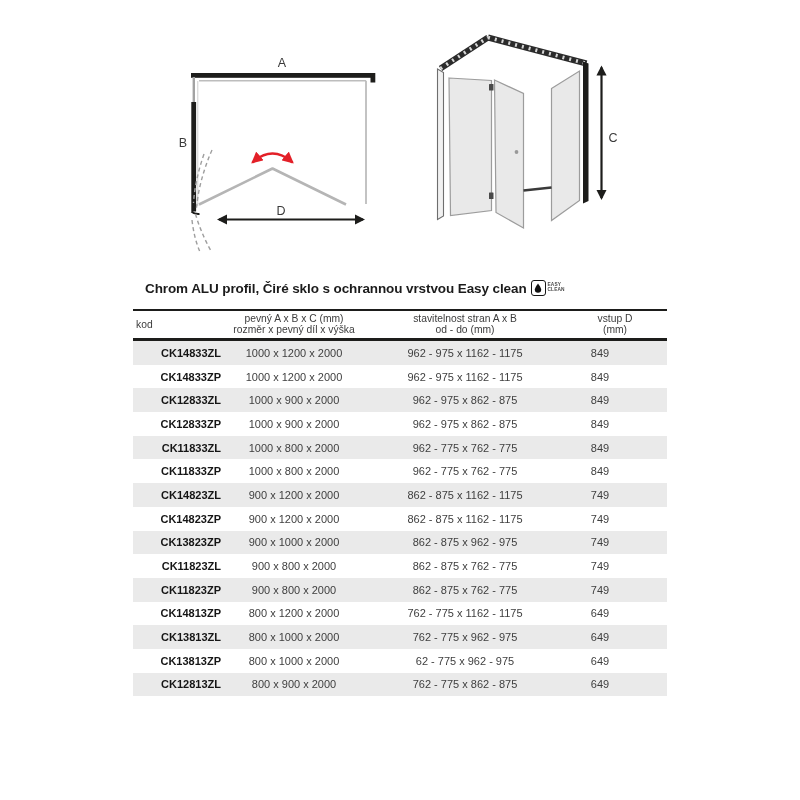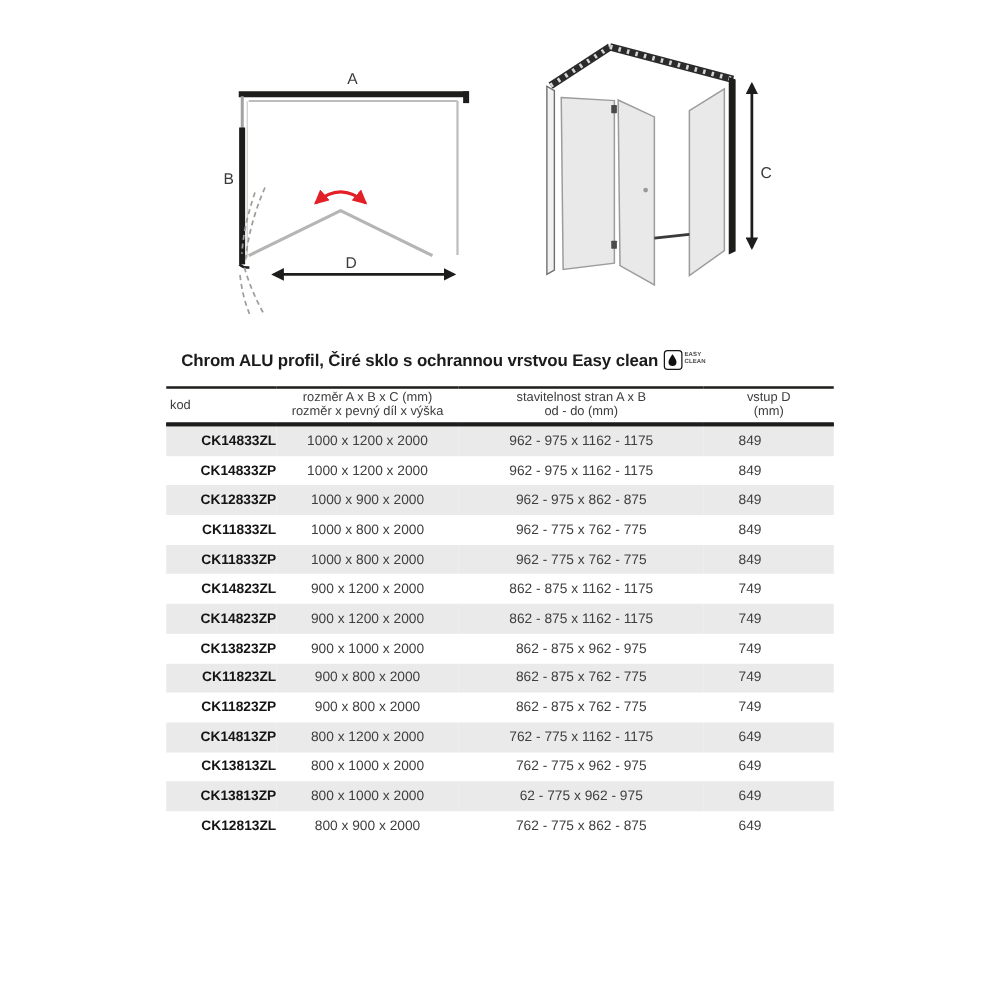--- a/index.html
+++ b/index.html
@@ -130,21 +130,21 @@
       <col style="width:196px">
       <col style="width:104px">
     </colgroup>
   <thead>
     <tr>
       <th class="col-kod">
         <div>kod</div>
 
       </th>
       <th>
-        <div>rozměr A x B x C (mm)</div>
+        <div>pevný A x B x C (mm)</div>
         <div>rozměr x pevný díl x výška</div>
       </th>
       <th>
         <div>stavitelnost stran A x B</div>
         <div>od - do (mm)</div>
       </th>
       <th>
         <div>vstup D</div>
         <div>(mm)</div>
       </th>
@@ -157,20 +157,26 @@
         <td>962 - 975 x 1162 - 1175</td>
         <td>849</td>
       </tr>
       <tr>
         <td>CK14833ZP</td>
         <td>1000 x 1200 x 2000</td>
         <td>962 - 975 x 1162 - 1175</td>
         <td>849</td>
       </tr>
       <tr>
+        <td>CK12833ZL</td>
+        <td>1000 x 900 x 2000</td>
+        <td>962 - 975 x 862 - 875</td>
+        <td>849</td>
+      </tr>
+      <tr>
         <td>CK12833ZP</td>
         <td>1000 x 900 x 2000</td>
         <td>962 - 975 x 862 - 875</td>
         <td>849</td>
       </tr>
       <tr>
         <td>CK11833ZL</td>
         <td>1000 x 800 x 2000</td>
         <td>962 - 775 x 762 - 775</td>
         <td>849</td>

